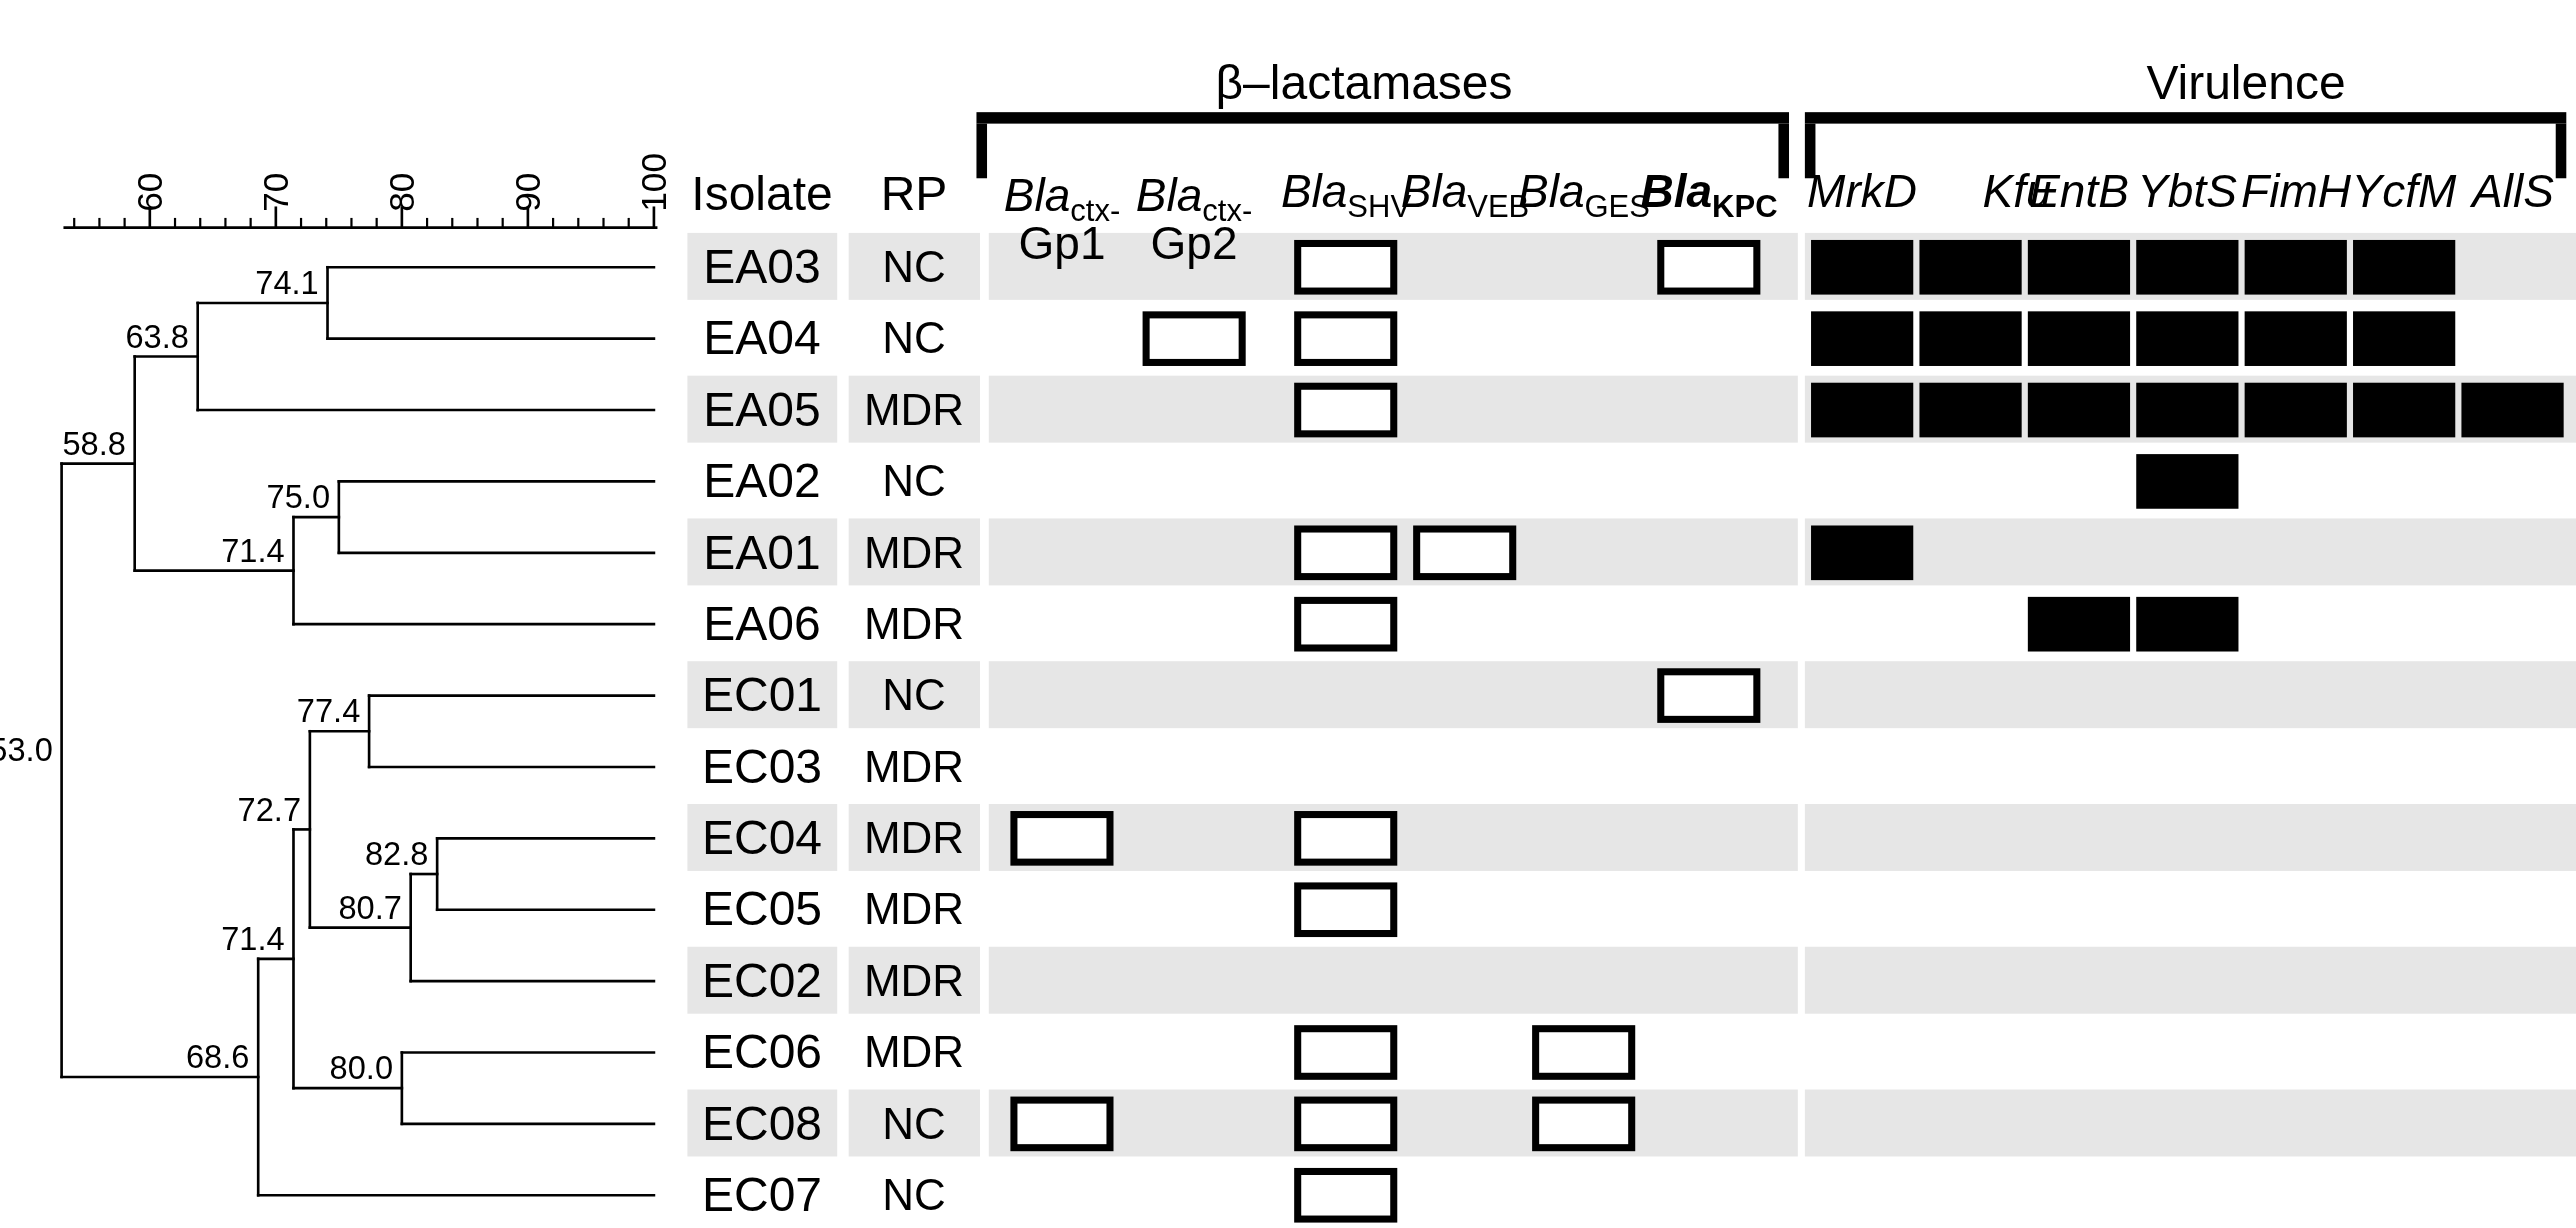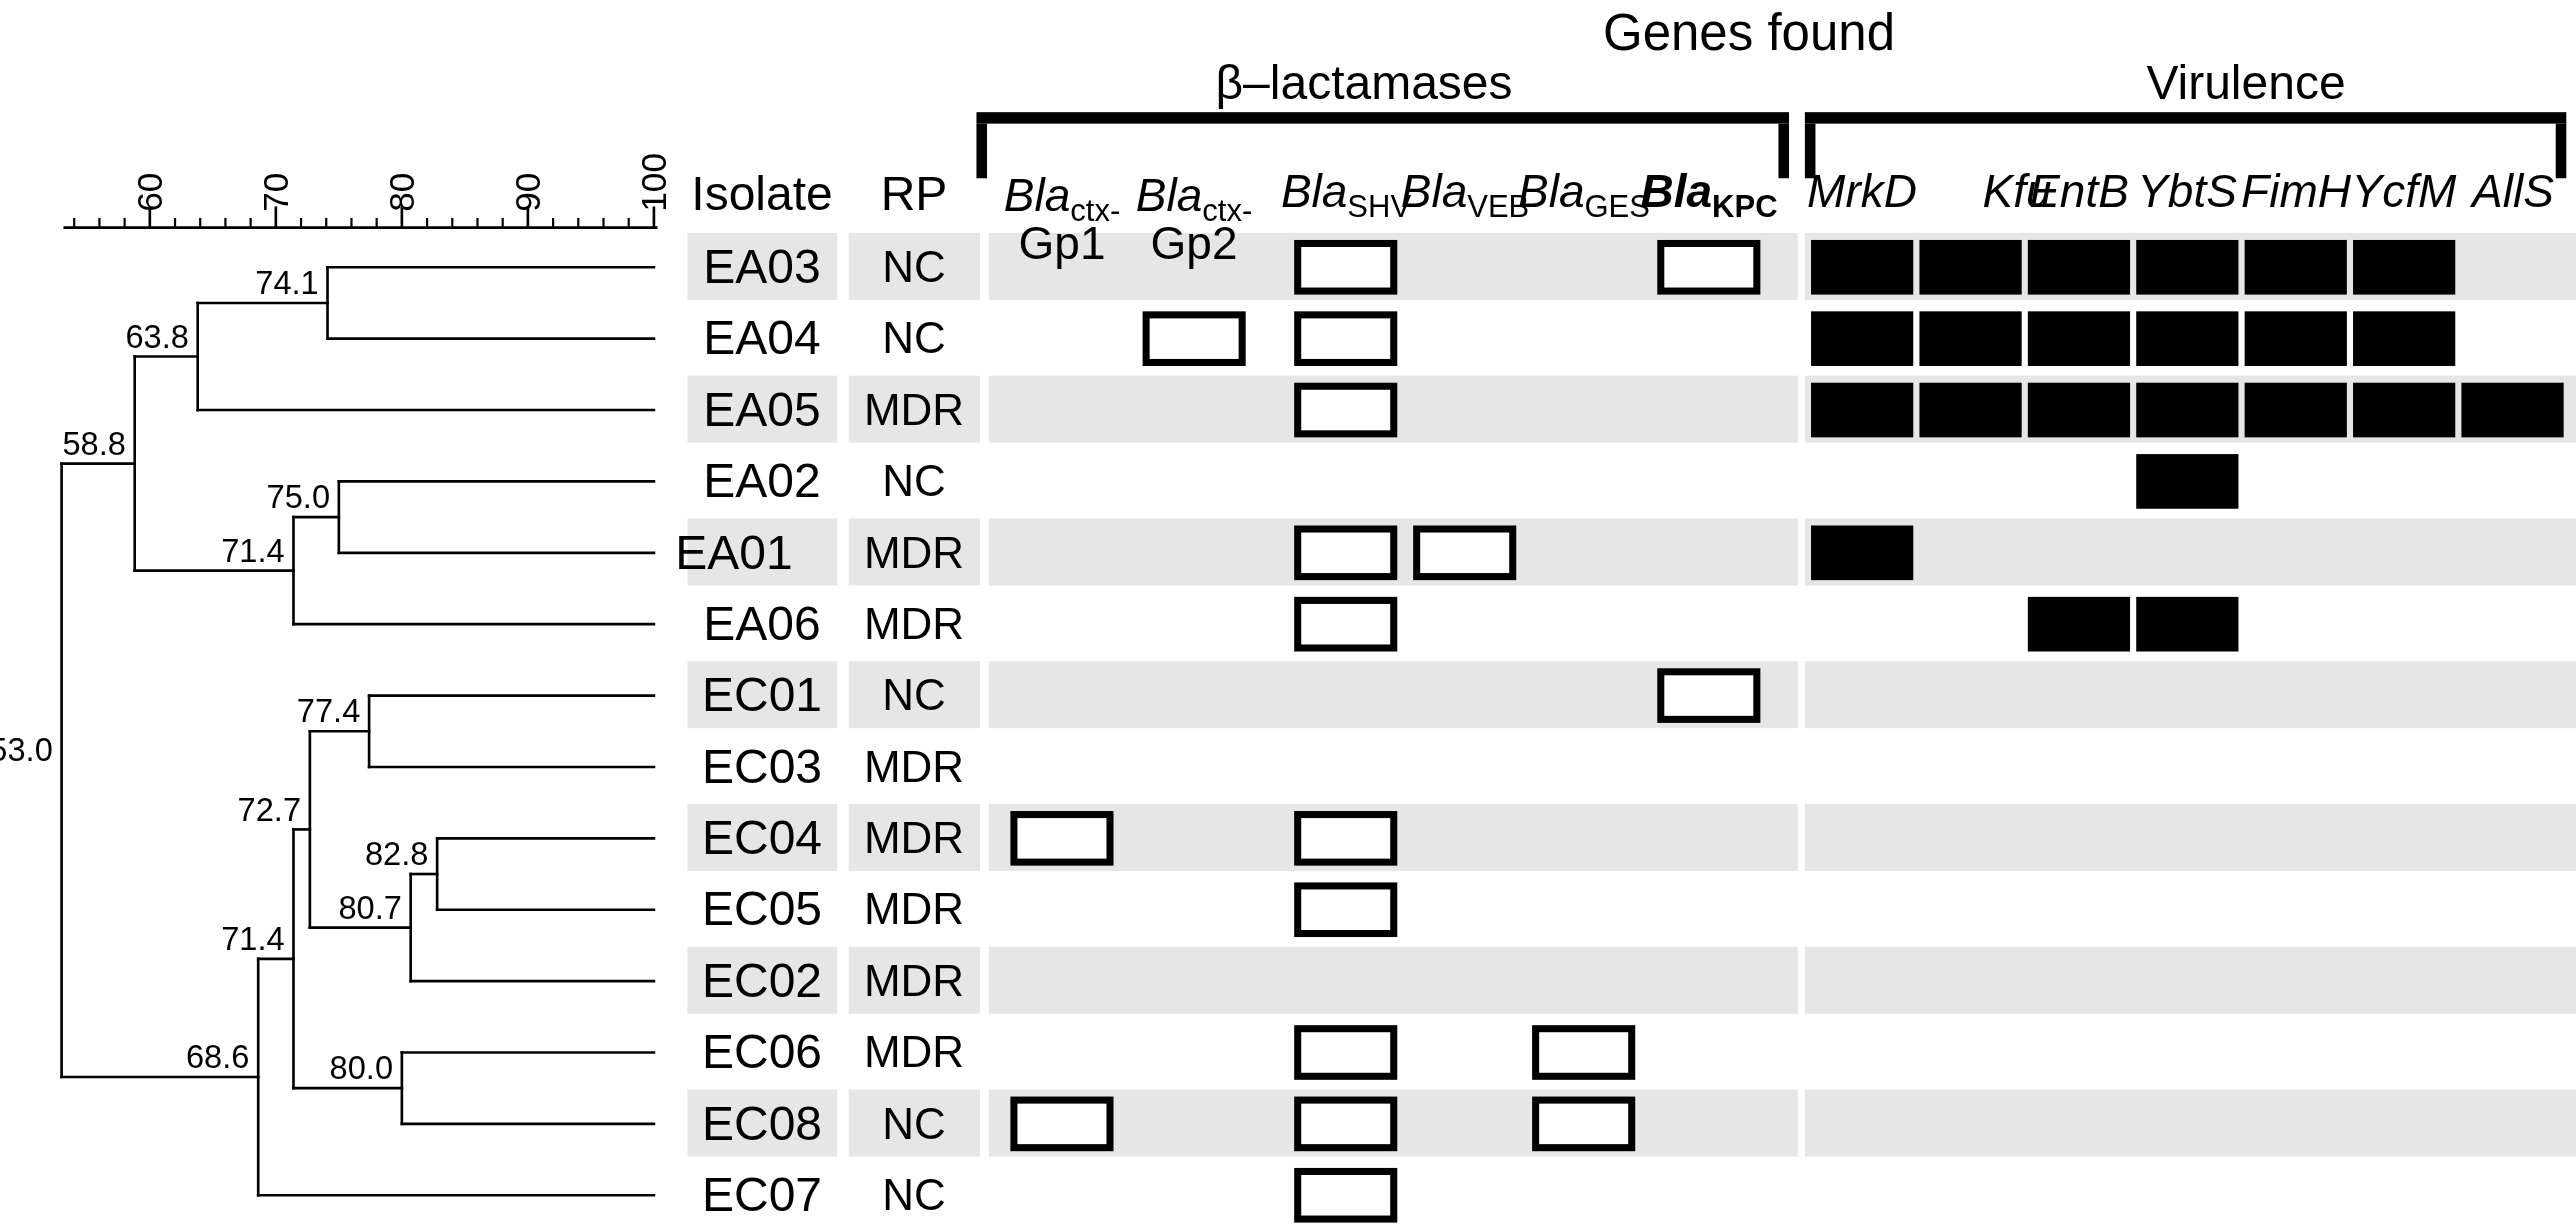--- a/index.html
+++ b/index.html
@@ -181,21 +181,20 @@
       <line x1="68.39999999999998" y1="1221.84375" x2="294.4799999999999" y2="1221.84375" stroke="#000000" stroke-width="3"></line>
       <text x="59.89999999999998" y="863.796875" text-anchor="end" font-size="37" fill="#000000" font-family="&quot;Liberation Sans&quot;, sans-serif">53.0</text>
       <rect x="1108" y="127" width="922" height="13" fill="#000000"></rect>
       <rect x="1108" y="140" width="12" height="62" fill="#000000"></rect>
       <rect x="2018" y="140" width="12" height="62" fill="#000000"></rect>
       <rect x="2048" y="127" width="864" height="13" fill="#000000"></rect>
       <rect x="2048" y="140" width="12" height="62" fill="#000000"></rect>
       <rect x="2900" y="140" width="12" height="62" fill="#000000"></rect>
     </svg>
 
-  <div class="t title" style="left:1749px; top:33px">Genes found</div>
   <div class="t group" style="left:1364px; top:83px">β–lactamases</div>
   <div class="t group" style="left:2246px; top:83px">Virulence</div>
   <div class="t colhead" style="left:762px; top:194px">Isolate</div>
   <div class="t colhead" style="left:914px; top:194px">RP</div>
 
   <div id="gene-headers">
       <div class="t bla" style="left: 1062px; top: 219px;"><span class="base">Bla</span><sub>ctx-</sub><br><span class="gp">Gp1</span></div>
       <div class="t bla" style="left: 1194px; top: 219px;"><span class="base">Bla</span><sub>ctx-</sub><br><span class="gp">Gp2</span></div>
       <div class="t bla" style="left: 1346px; top: 191px;"><span class="base">Bla</span><sub>SHV</sub></div>
       <div class="t bla" style="left: 1465px; top: 191px;"><span class="base">Bla</span><sub>VEB</sub></div>
@@ -211,21 +210,21 @@
     </div>
   <div id="row-labels">
       <div class="t iso" style="left: 762px; top: 267px;">EA03</div>
       <div class="t rpv" style="left: 914px; top: 267px;">NC</div>
       <div class="t iso" style="left: 762px; top: 338px;">EA04</div>
       <div class="t rpv" style="left: 914px; top: 338px;">NC</div>
       <div class="t iso" style="left: 762px; top: 410px;">EA05</div>
       <div class="t rpv" style="left: 914px; top: 410px;">MDR</div>
       <div class="t iso" style="left: 762px; top: 481px;">EA02</div>
       <div class="t rpv" style="left: 914px; top: 481px;">NC</div>
-      <div class="t iso" style="left: 734px; top: 553px;">EA01</div>
+      <div class="t iso" style="left: 762px; top: 553px;">EA01</div>
       <div class="t rpv" style="left: 914px; top: 553px;">MDR</div>
       <div class="t iso" style="left: 762px; top: 624px;">EA06</div>
       <div class="t rpv" style="left: 914px; top: 624px;">MDR</div>
       <div class="t iso" style="left: 762px; top: 695px;">EC01</div>
       <div class="t rpv" style="left: 914px; top: 695px;">NC</div>
       <div class="t iso" style="left: 762px; top: 767px;">EC03</div>
       <div class="t rpv" style="left: 914px; top: 767px;">MDR</div>
       <div class="t iso" style="left: 762px; top: 838px;">EC04</div>
       <div class="t rpv" style="left: 914px; top: 838px;">MDR</div>
       <div class="t iso" style="left: 762px; top: 909px;">EC05</div>

